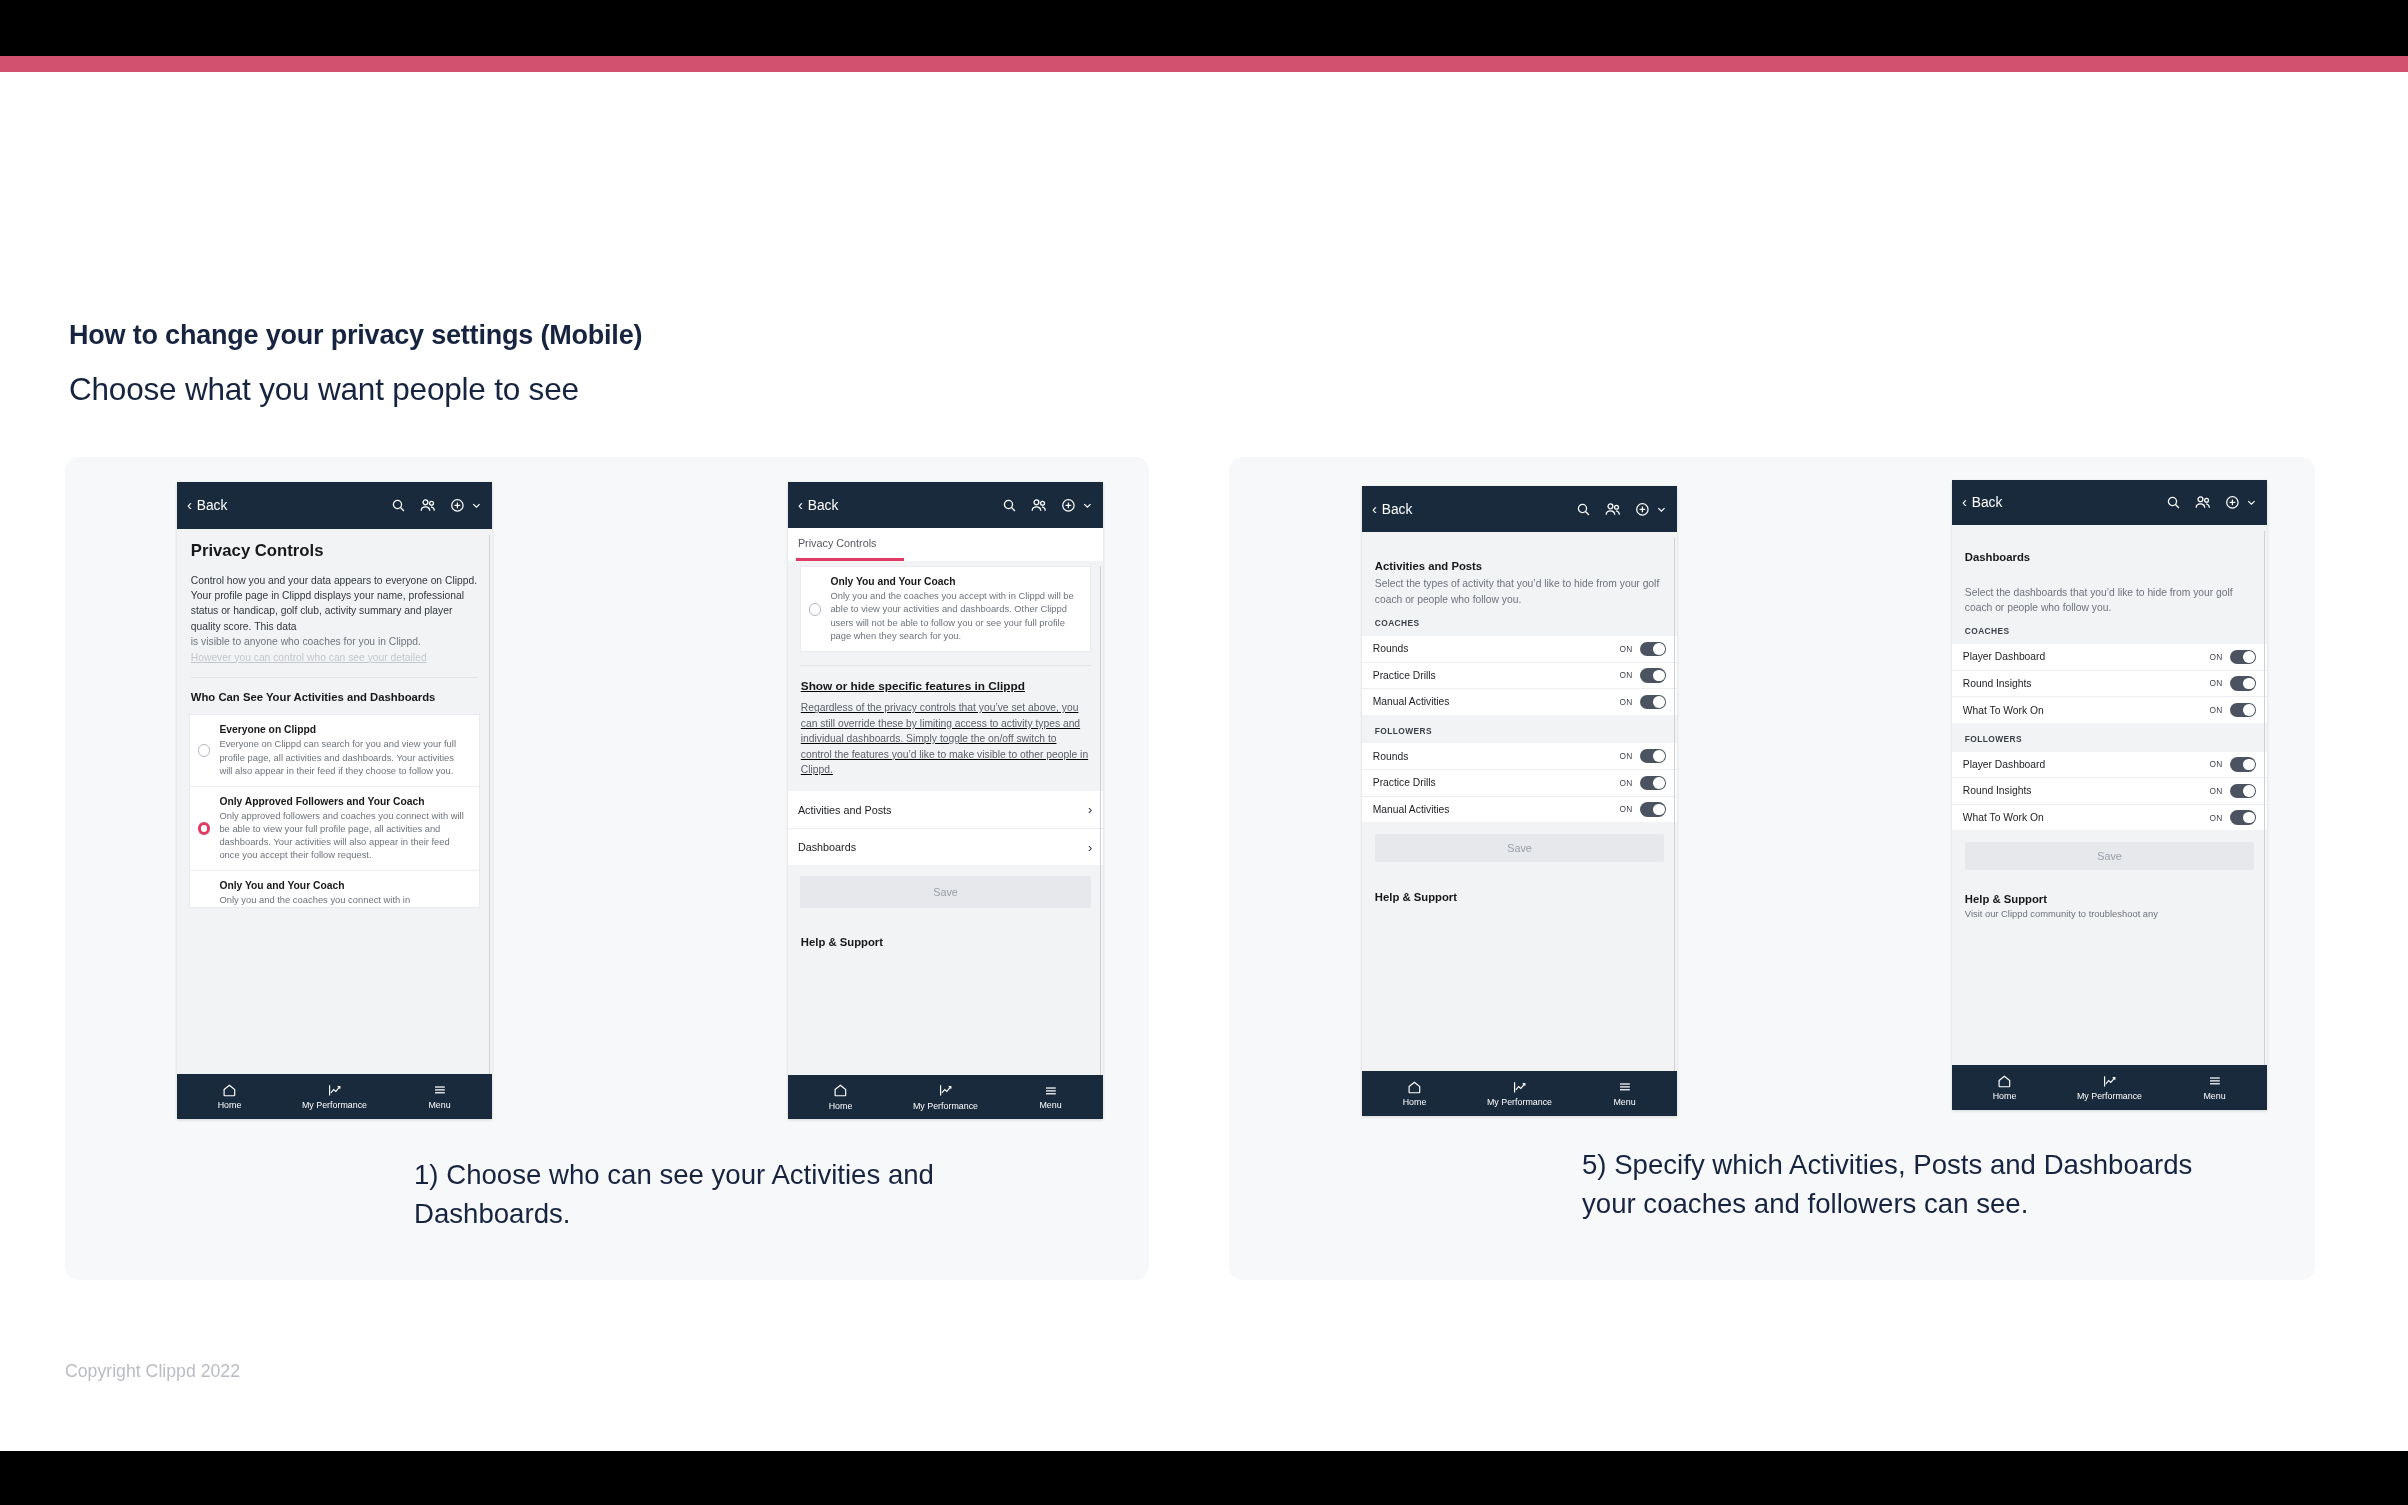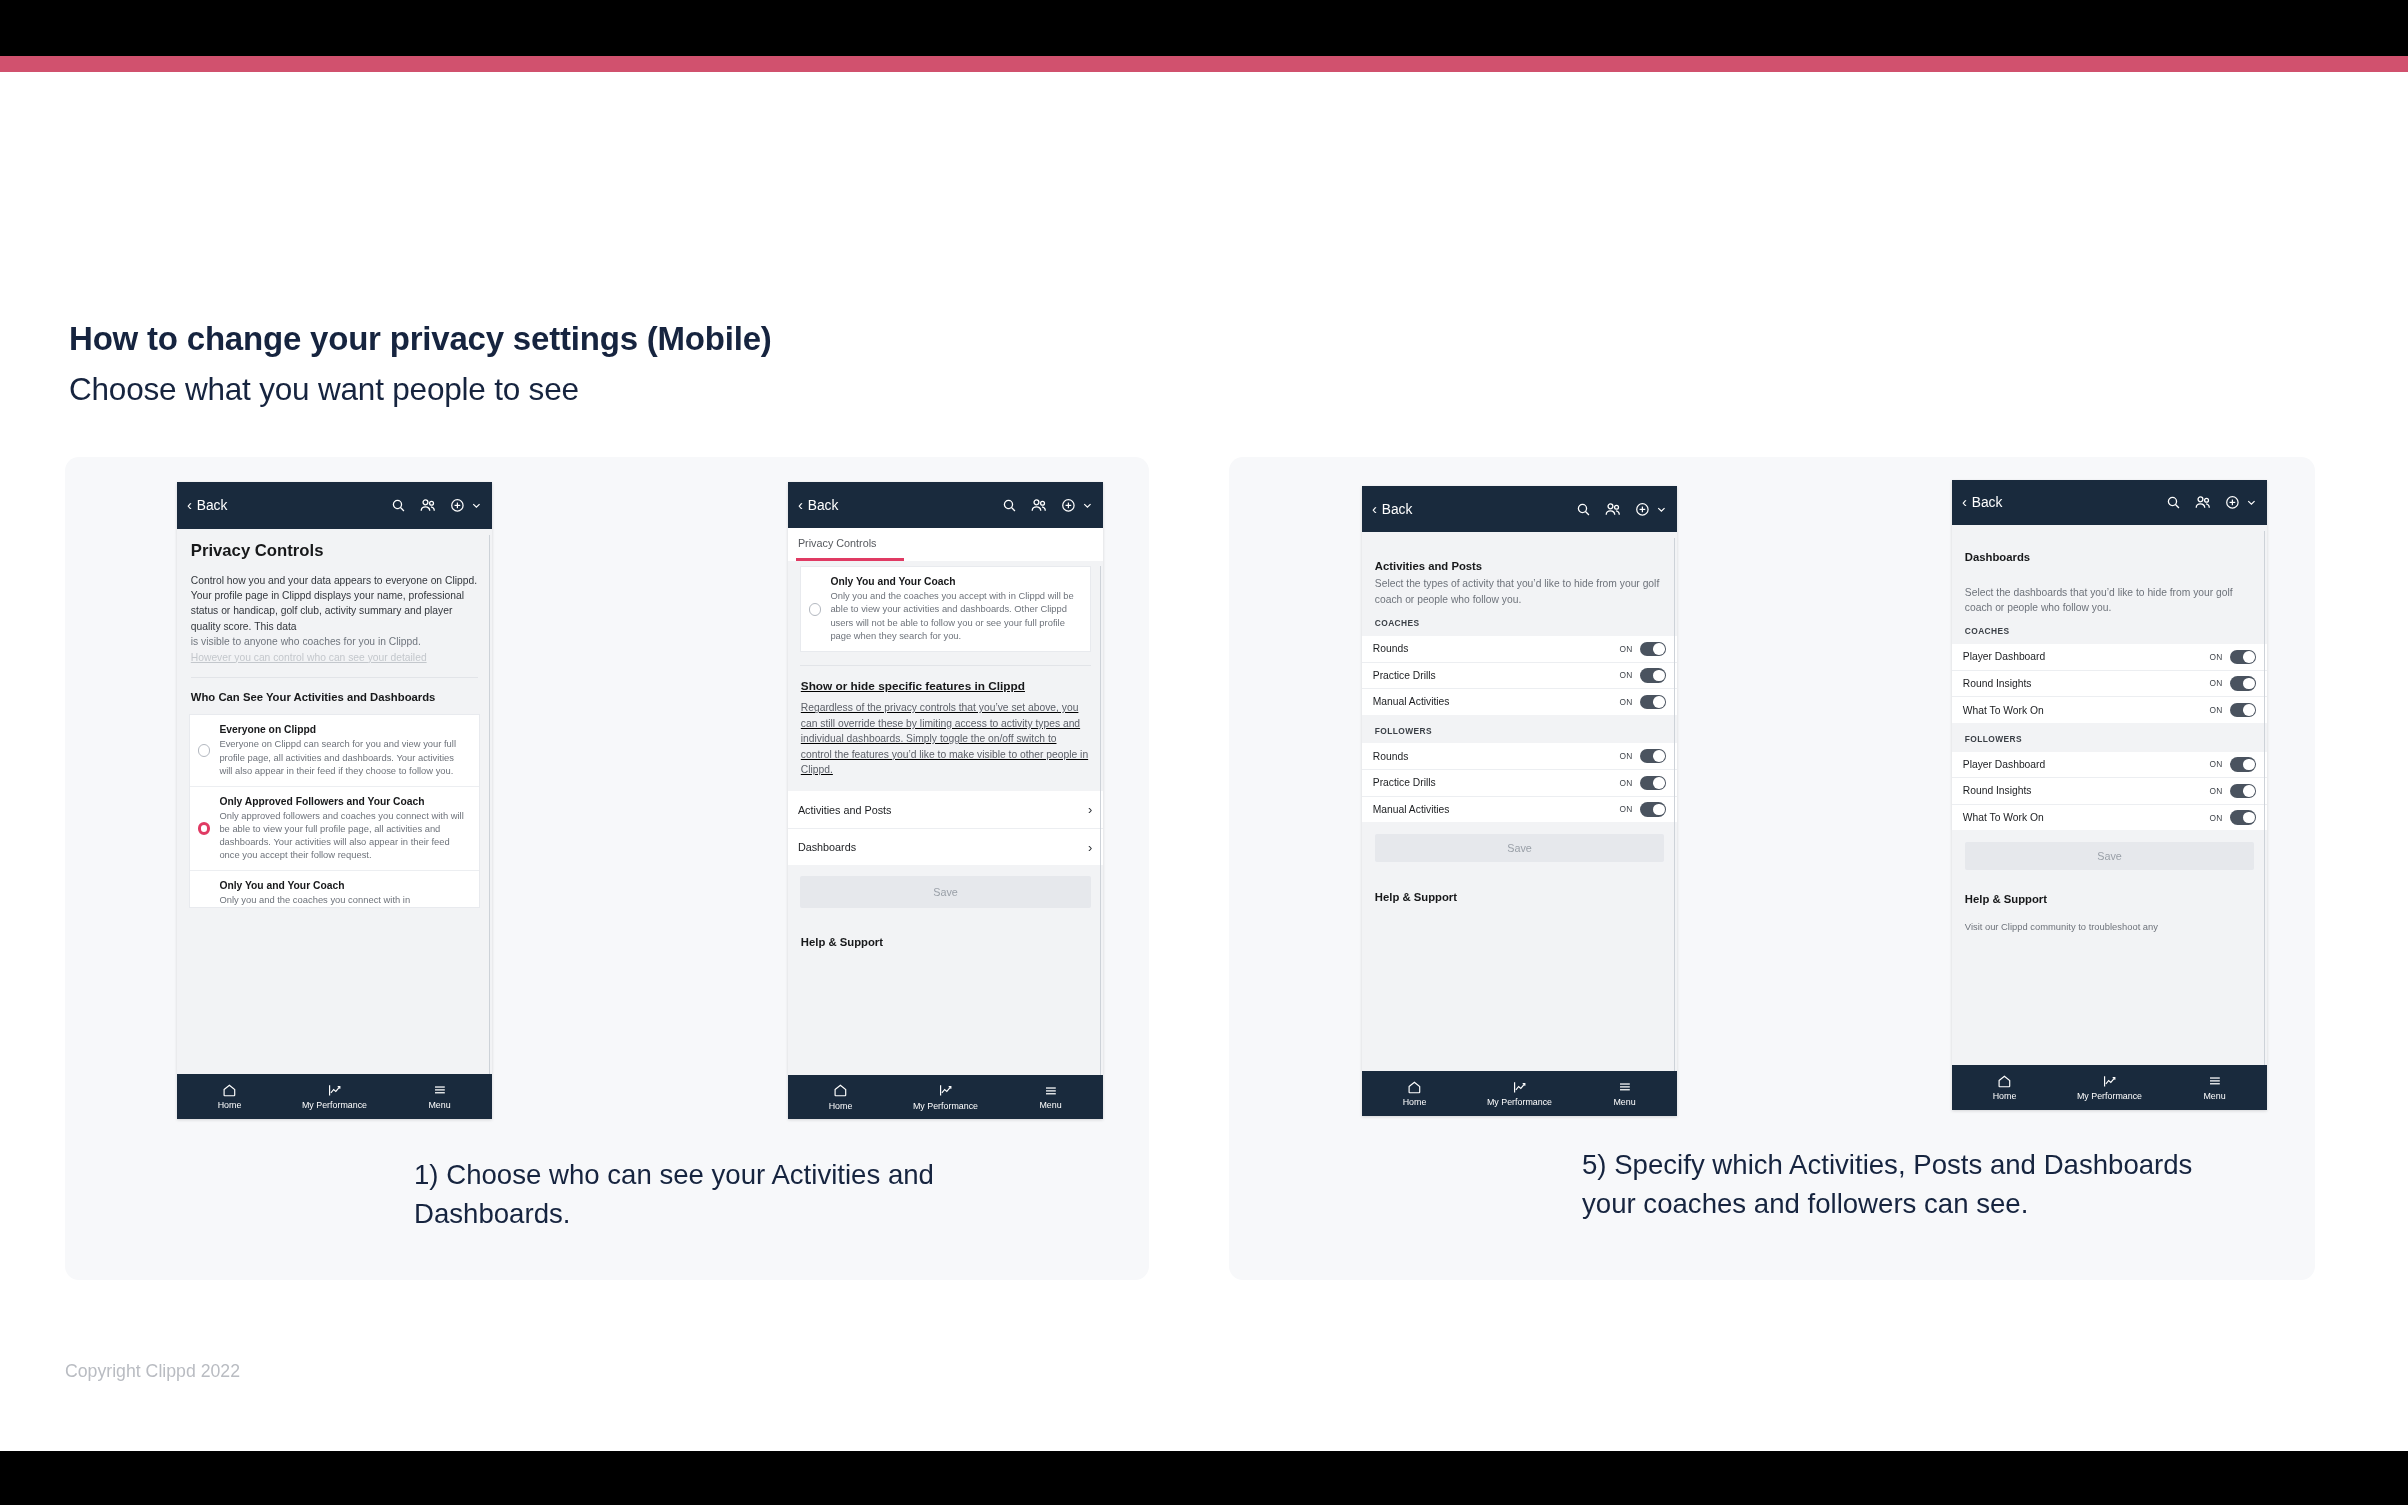--- a/index.html
+++ b/index.html
@@ -28,21 +28,21 @@
   .logo { position:absolute; right:61px; top:126px; height:57px; display:flex; align-items:center; }
   .logo-text {
     font-family:"DejaVu Sans", sans-serif;
     font-size:55px; font-weight:700; color:#ed4a6a;
     letter-spacing:-2.5px;
   }
 
   
   .title-main {
     position:absolute; left:69px; top:320px;
-    font-size:33px; font-weight:700; color:#16243f; letter-spacing:-0.2px;
+    font-size:27px; font-weight:700; color:#16243f; letter-spacing:-0.2px;
   }
   .title-sub {
     position:absolute; left:69px; top:371px;
     font-size:31.5px; font-weight:400; color:#16243f; letter-spacing:-0.2px;
   }
 
   
   .card {
     position:absolute; top:457px; height:823px;
     background:#f7f8fa; border-radius:13.8px;
@@ -657,21 +657,21 @@
           </span>
         </div>
       </div>
 
       <div class="save-btn" style="margin:11.8px 12.8px 0 12.8px; height:27.6px;">
         <span>Save</span>
       </div>
 
       <div style="padding:23.6px 12.8px 0 12.8px;">
         <div class="help-h">Help &amp; Support</div>
-        <div class="help-p" style="margin-top:16px;">Visit our Clippd community to troubleshoot any</div>
+        <div class="help-p" style="margin-top:3px;">Visit our Clippd community to troubleshoot any</div>
       </div>
 
       <div class="bottom-nav" style="height:45px;">
         <div class="bn-item">
           <span>
             <svg class="icon-svg" width="14.8" height="14.8" viewBox="0 0 24 24" fill="none" stroke="#fff" stroke-width="1.9">
                 <path d="M3.4 10.6 12 3.6l8.6 7v9.2a.9.9 0 0 1-.9.9H4.3a.9.9 0 0 1-.9-.9z"></path>
               </svg>
           </span>
           <span class="bn-label">Home</span>

